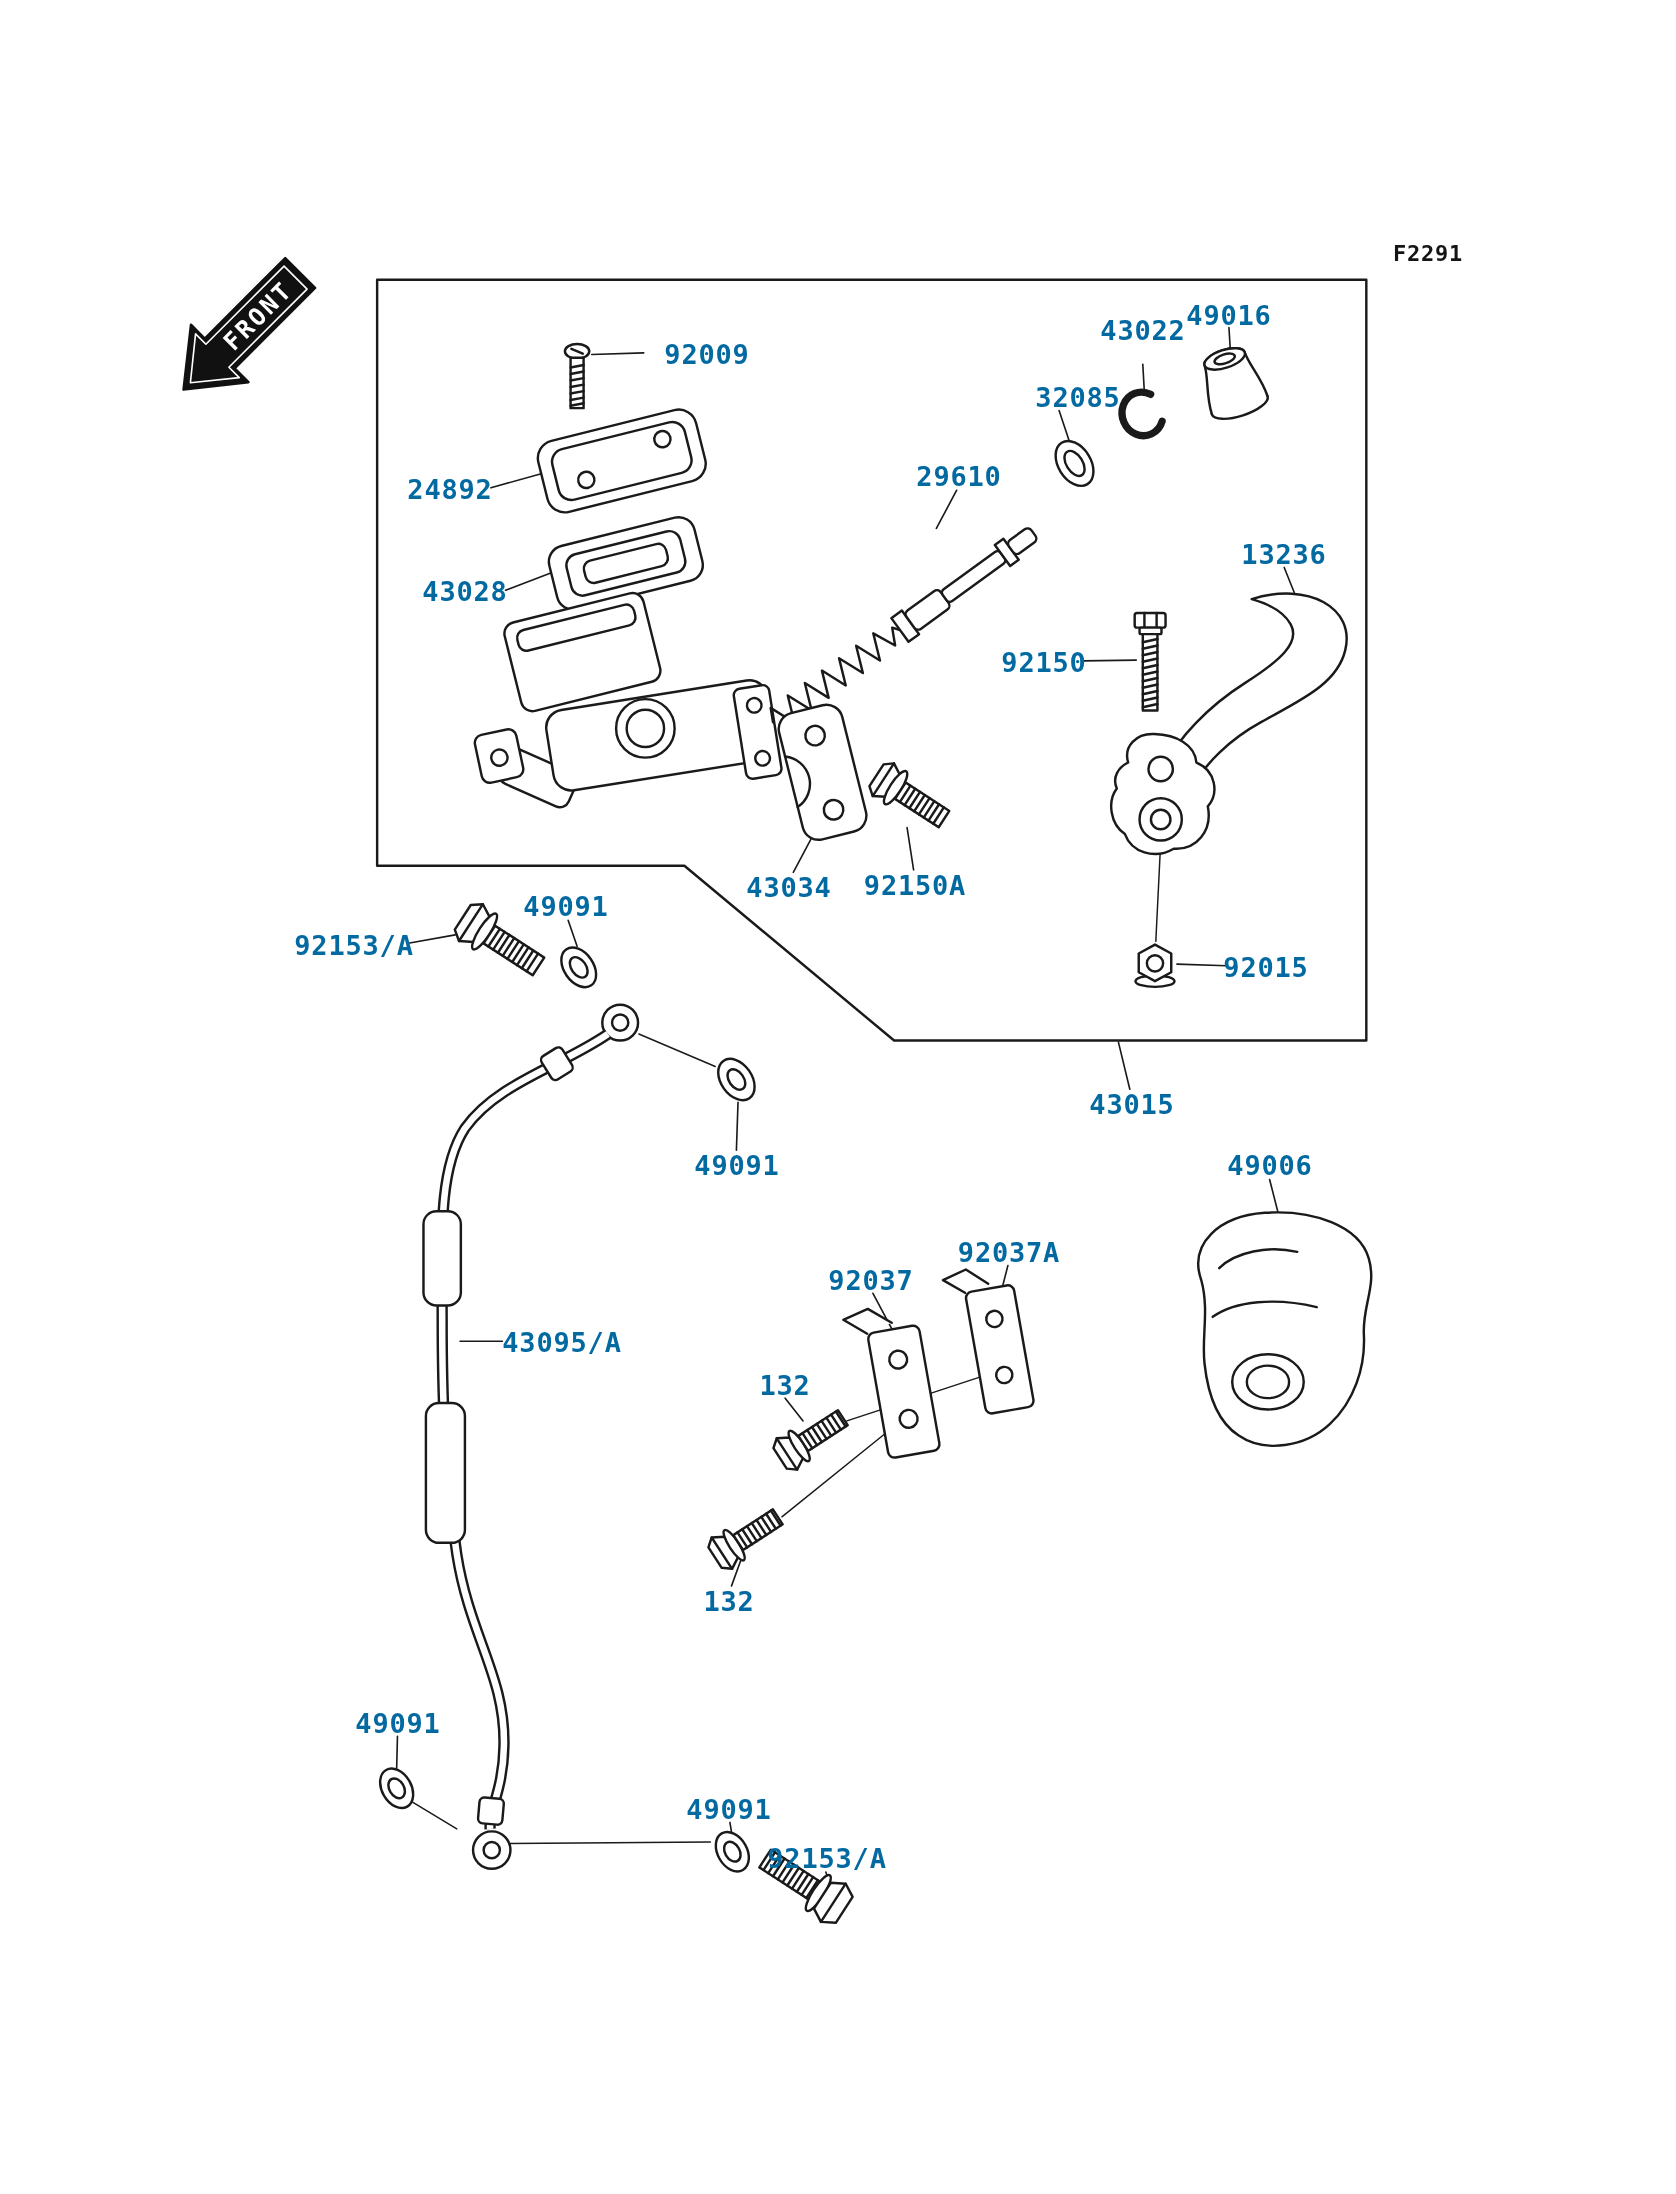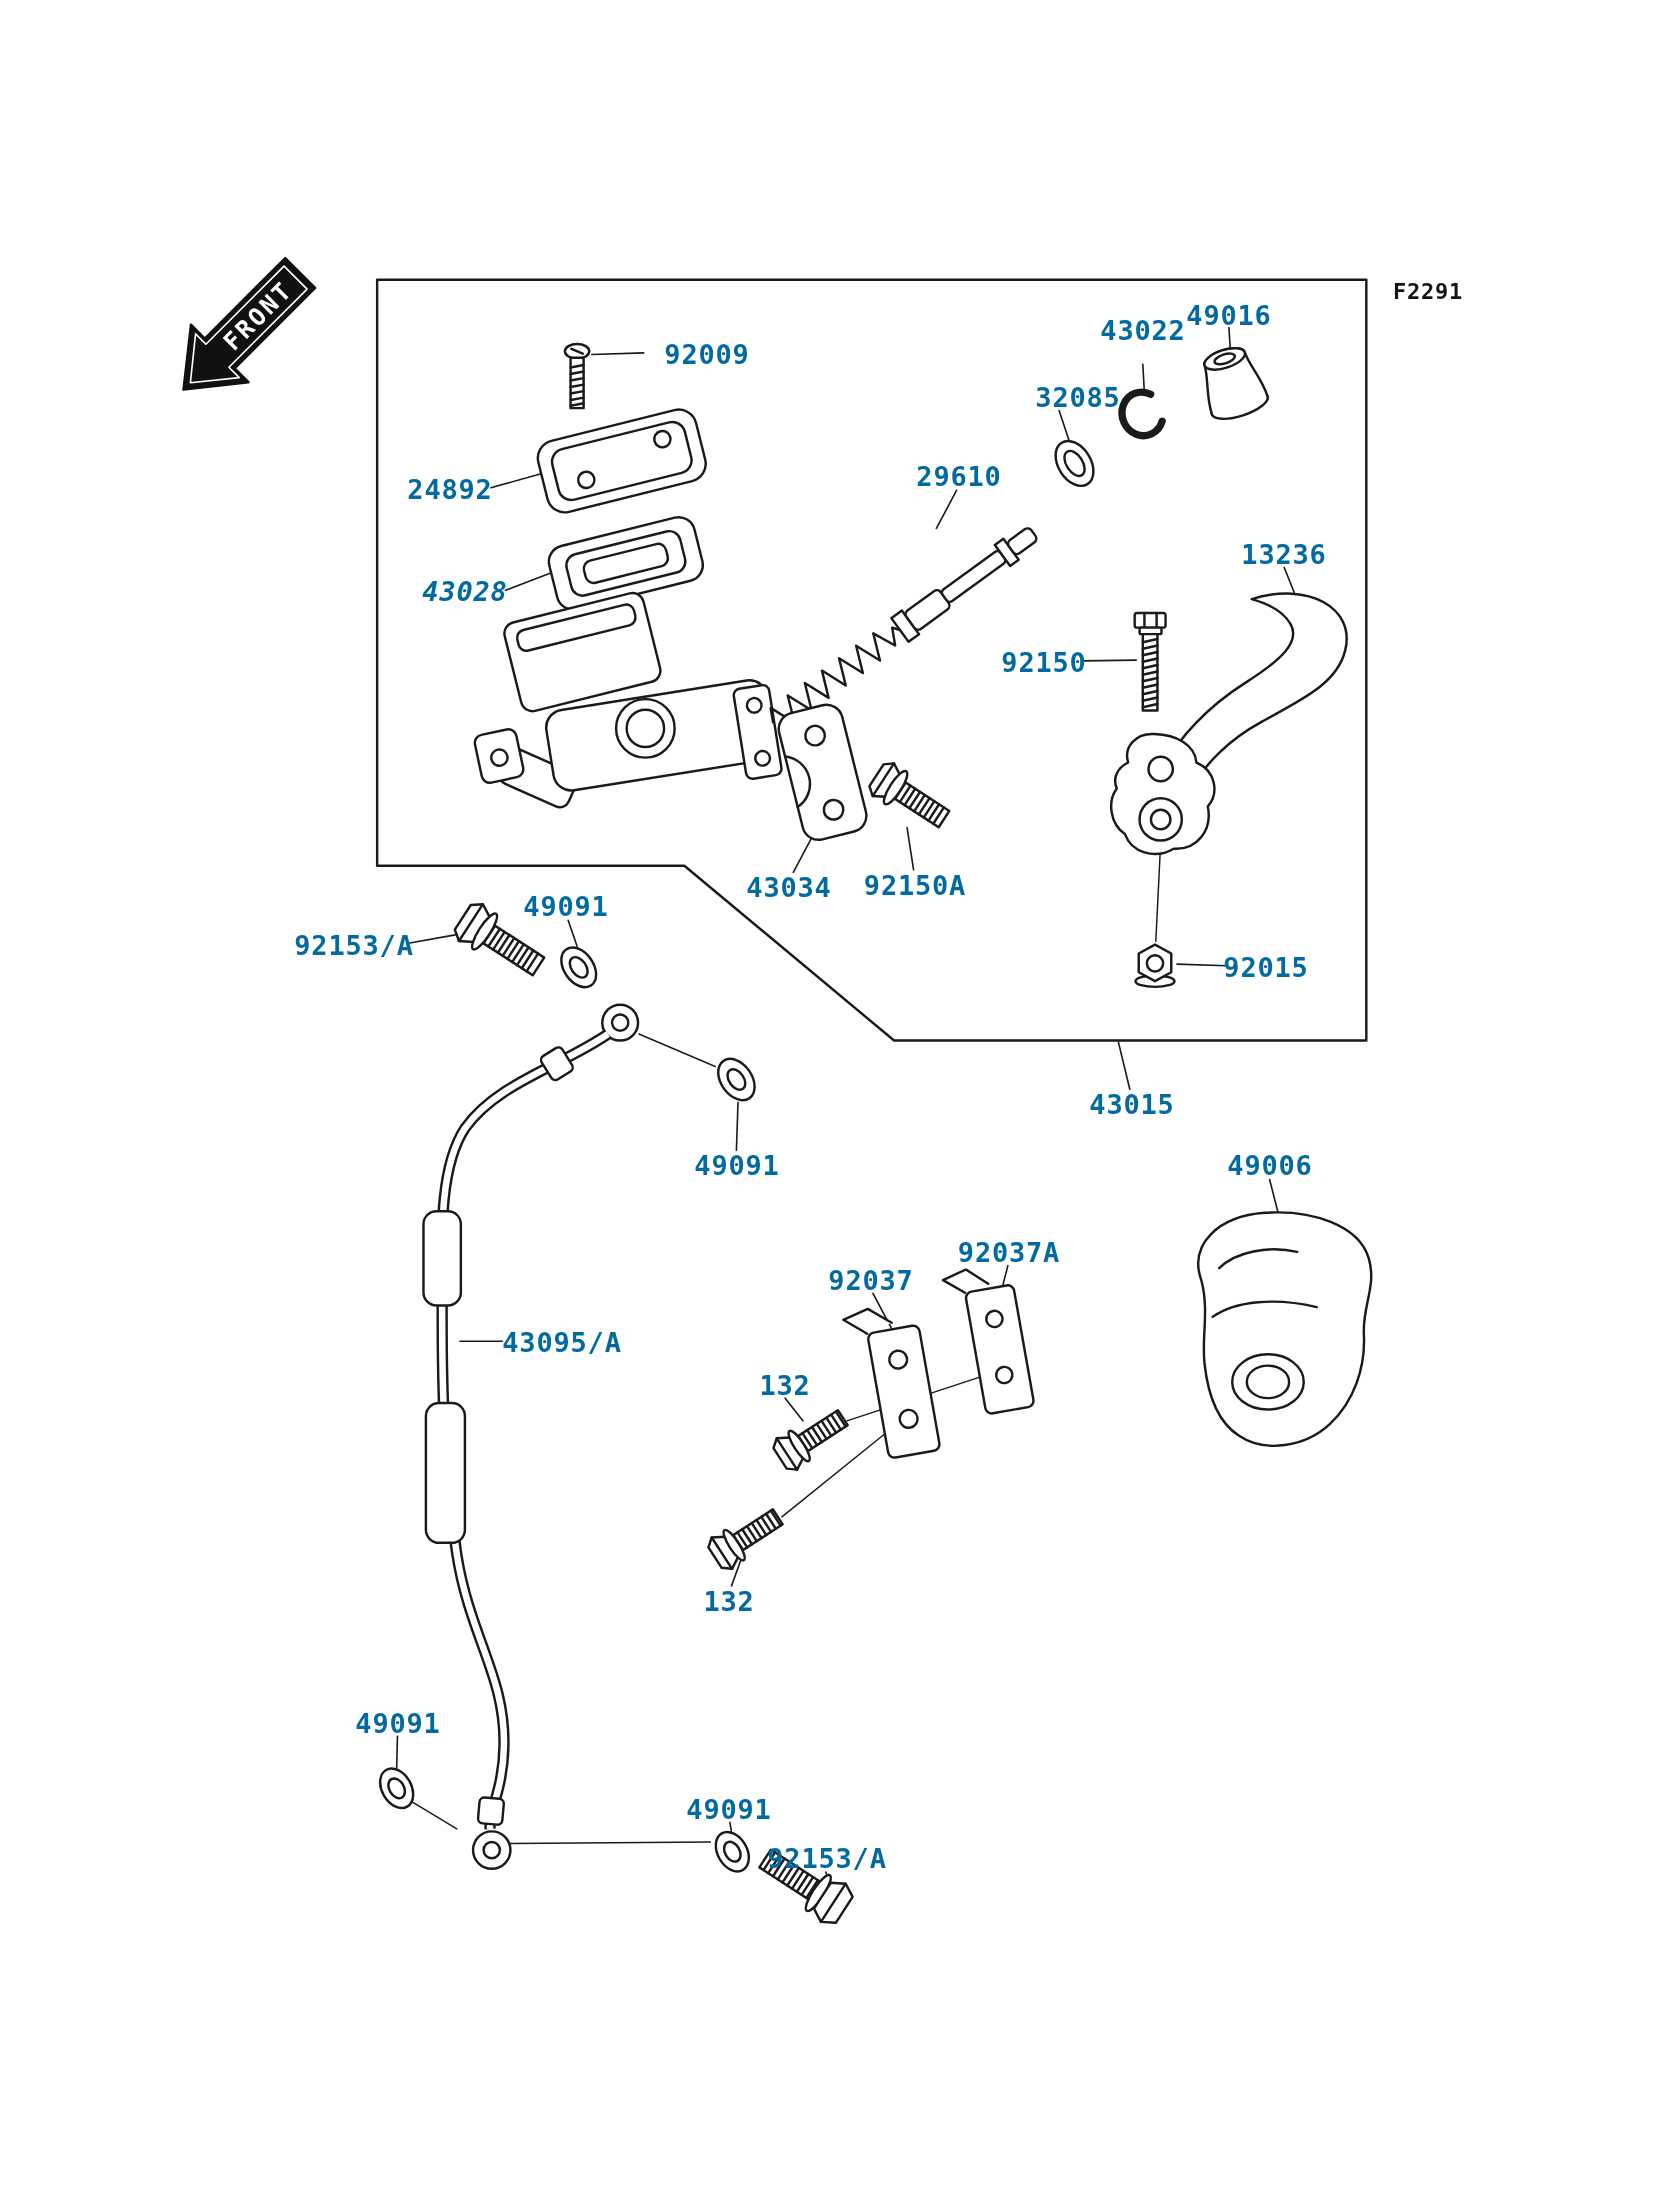--- a/index.html
+++ b/index.html
@@ -330,30 +330,30 @@
         <line x1="4" y1="-13" x2="4" y2="13"></line>
         <line x1="11" y1="-13" x2="11" y2="13"></line>
         <ellipse cx="20" cy="0" rx="7" ry="26"></ellipse>
         <polygon points="26,-19 42,-28 58,-19 58,19 42,28 26,19"></polygon>
         <line x1="42" y1="-28" x2="42" y2="28"></line>
       </g>
 
     </g>
   </svg>
 
-  <div class="fig-code" style="left:1428px;top:253px;margin-top:38px;">F2291</div>
+  <div class="fig-code" style="left:1428px;top:253px;">F2291</div>
 
   <div class="part-label" style="left:707px;top:354px;">92009</div>
   <div class="part-label" style="left:1229px;top:315px;">49016</div>
   <div class="part-label" style="left:1143px;top:330px;">43022</div>
   <div class="part-label" style="left:1058px;top:397px;margin-left:20px;">32085</div>
   <div class="part-label" style="left:959px;top:476px;">29610</div>
   <div class="part-label" style="left:450px;top:489px;">24892</div>
   <div class="part-label" style="left:1284px;top:554px;">13236</div>
-  <div class="part-label" style="left:465px;top:591px;font-style:italic;">43028</div>
+  <div class="part-label" style="left:465px;top:591px;">43028</div>
   <div class="part-label" style="left:1044px;top:662px;">92150</div>
   <div class="part-label" style="left:354px;top:945px;">92153/A</div>
   <div class="part-label" style="left:566px;top:906px;">49091</div>
   <div class="part-label" style="left:789px;top:887px;">43034</div>
   <div class="part-label" style="left:915px;top:885px;">92150A</div>
   <div class="part-label" style="left:1266px;top:967px;">92015</div>
   <div class="part-label" style="left:1132px;top:1104px;">43015</div>
   <div class="part-label" style="left:737px;top:1165px;">49091</div>
   <div class="part-label" style="left:1270px;top:1165px;">49006</div>
   <div class="part-label" style="left:1009px;top:1252px;">92037A</div>

